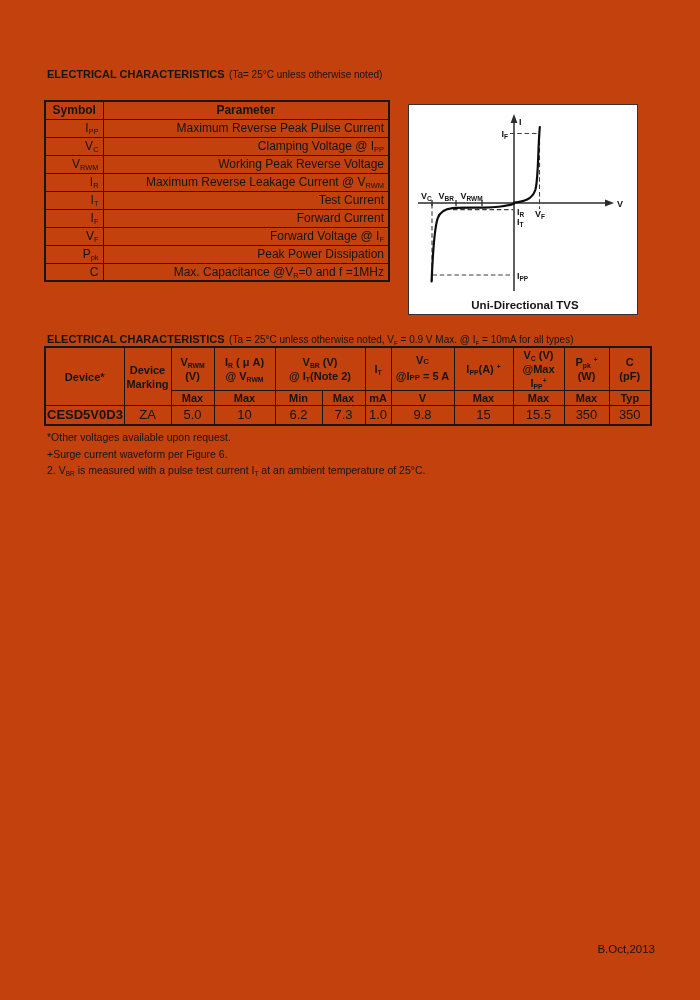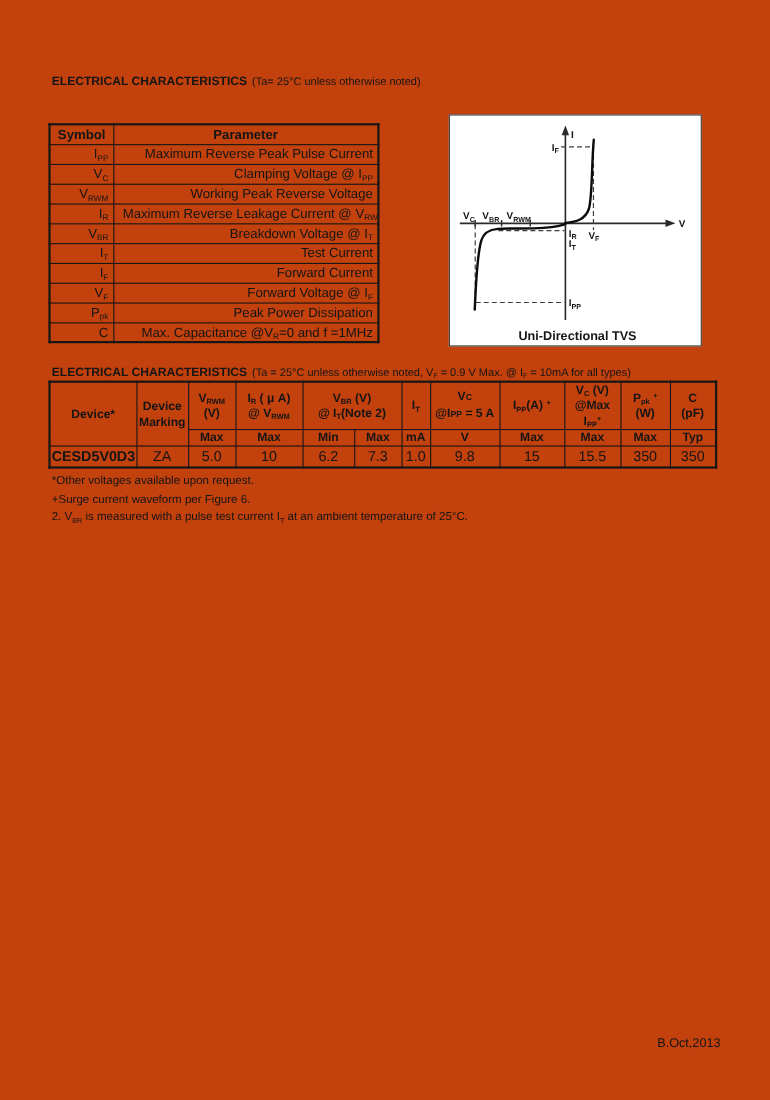--- a/index.html
+++ b/index.html
@@ -6,21 +6,21 @@
   body{margin:0;background:#fff}
   .page{position:relative;width:700px;height:1000px;background:#c2410c;
         font-family:"Liberation Sans","DejaVu Sans",sans-serif;color:#151515;overflow:hidden}
   .sec-title{position:absolute;white-space:nowrap}
   .sec-title .b{font-weight:700;font-size:11px}
   .sec-title .r{font-size:10px}
   sub{font-size:0.62em;vertical-align:-0.32em;line-height:0}
   sup{font-size:0.6em;vertical-align:0.55em;line-height:0}
   .sc{font-size:0.72em}
   table{border-collapse:collapse;table-layout:fixed}
-  .t1{position:absolute;left:44px;top:112px;width:301px;border:2px solid #161616}
+  .t1{position:absolute;left:44px;top:100px;width:346px;border:2px solid #161616}
   .t1 th,.t1 td{border:1px solid #161616;font-size:12px;height:18px;padding:0 4px 0 8px;
                 text-align:right;vertical-align:middle;white-space:nowrap;overflow:hidden}
   .t1 th{font-weight:700;text-align:center;padding:0}
   .t1 .symcell{padding-left:7px}
   .diagram{position:absolute;left:408px;top:104px;width:230px;height:211px;border:1.5px solid #333;background:#fff}
   .t2{position:absolute;left:44px;top:346px;width:606px;border:2px solid #161616}
   .t2 th,.t2 td{border:1px solid #161616;text-align:center;vertical-align:middle;padding:0 1px;overflow:hidden}
   .t2 th{font-size:11px;font-weight:700}
   .t2 .hline{line-height:14px}
   .t2 thead tr:first-child{height:38px}
@@ -67,24 +67,20 @@
         </tr>
         <tr>
           <td class="symcell">V<sub>RWM</sub></td>
           <td>Working Peak Reverse Voltage</td>
         </tr>
         <tr>
           <td class="symcell">I<sub>R</sub></td>
           <td>Maximum Reverse Leakage Current @ V<sub>RWM</sub></td>
         </tr>
         <tr>
-          <td class="symcell">V<sub>BR</sub></td>
-          <td>Breakdown Voltage @ I<sub>T</sub></td>
-        </tr>
-        <tr>
           <td class="symcell">I<sub>T</sub></td>
           <td>Test Current</td>
         </tr>
         <tr>
           <td class="symcell">I<sub>F</sub></td>
           <td>Forward Current</td>
         </tr>
         <tr>
           <td class="symcell">V<sub>F</sub></td>
           <td>Forward Voltage @ I<sub>F</sub></td>

